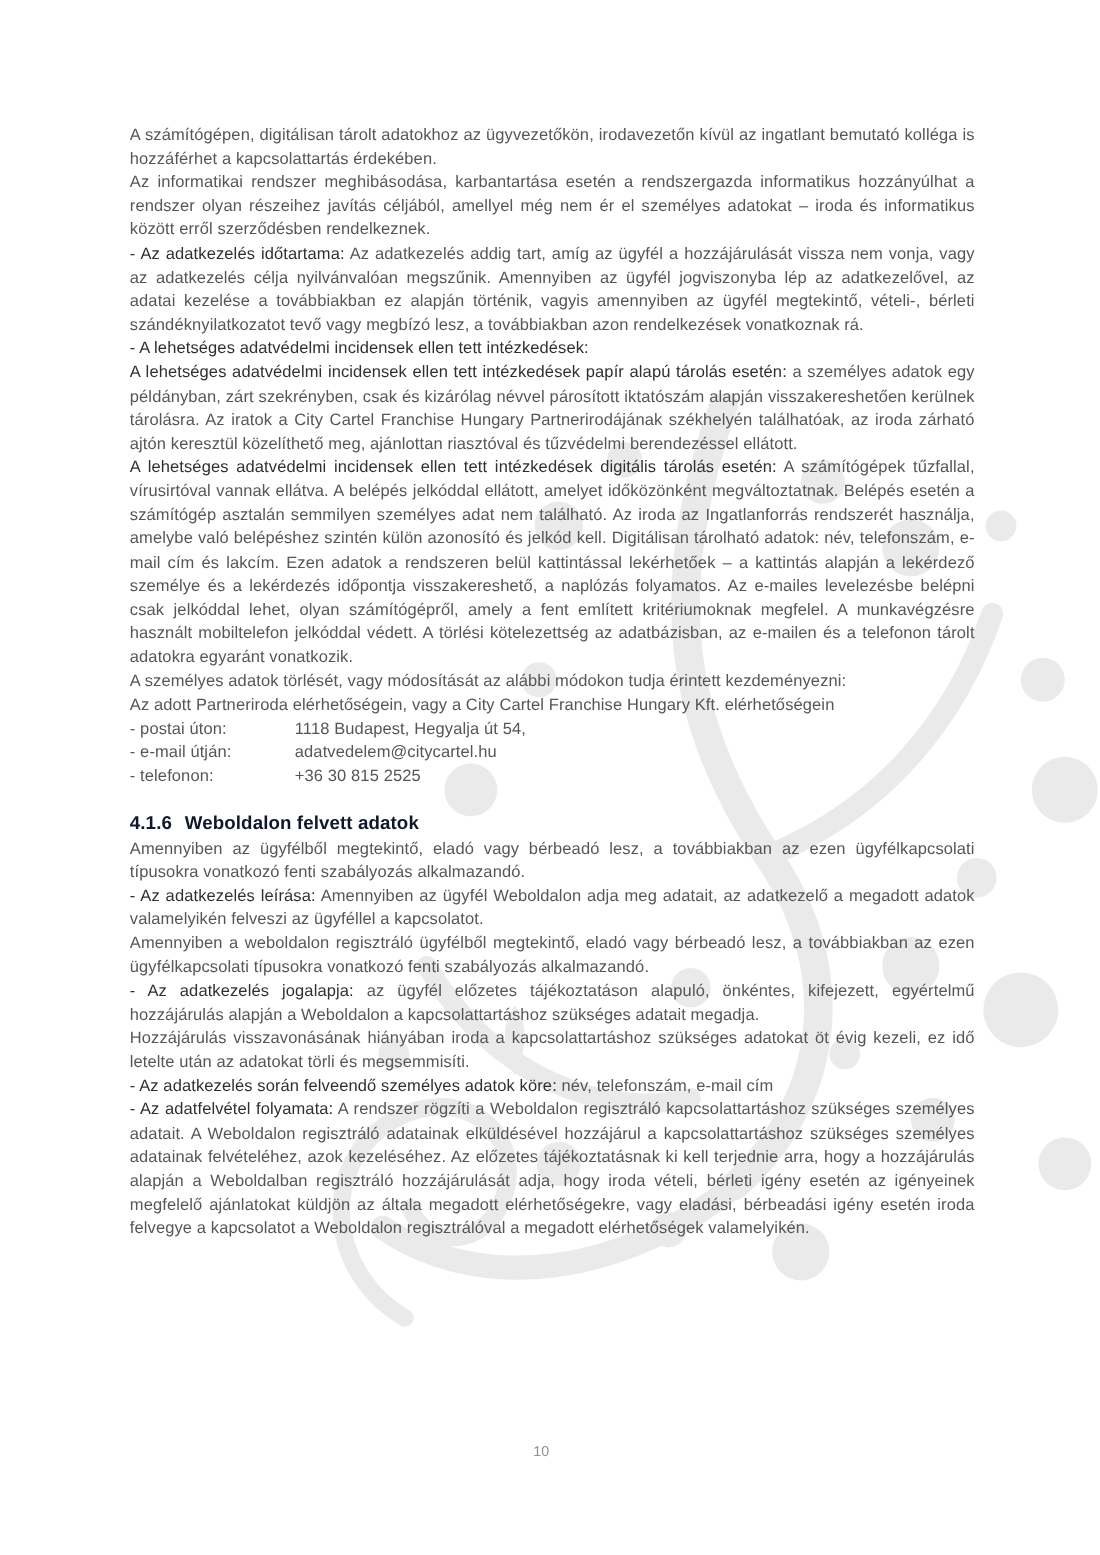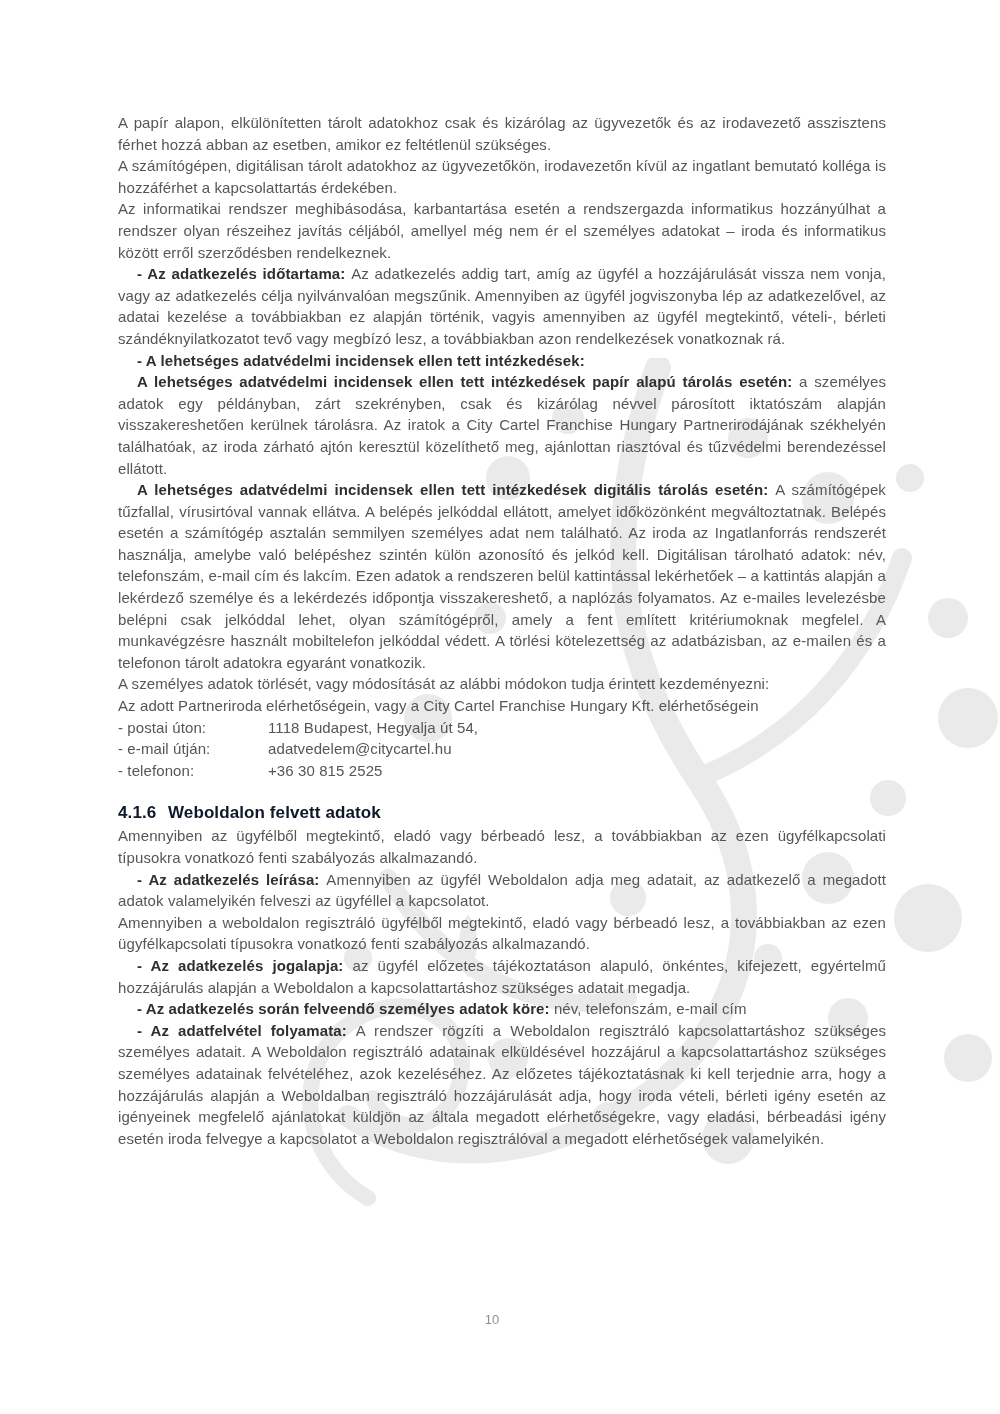--- a/index.html
+++ b/index.html
@@ -26,21 +26,21 @@
     top: 112px;
     width: 768px;
     z-index: 1;
     font-size: 15px;
     line-height: 21.6px;
     color: #55565a;
     text-align: justify;
     letter-spacing: 0.1px;
   }
   .content p { margin: 0; }
-  .content strong { color: #2e2f31; font-weight: bold; margin-left: 19px; }
+  .content strong { color: #2e2f31; font-weight: normal; }
   .contact-row { display: flex; text-align: left; }
   .contact-label { width: 150px; flex: 0 0 150px; }
   .contact-value { flex: 1; }
   .section-heading {
     margin: 21px 0 1px 0;
     font-size: 17px;
     line-height: 22px;
     font-weight: bold;
     color: #0f172a;
     text-align: left;
@@ -86,21 +86,20 @@
       <circle cx="160" cy="360" r="24" stroke="none"></circle>
       <circle cx="222" cy="260" r="16" stroke="none"></circle>
       <circle cx="360" cy="540" r="18" stroke="none"></circle>
       <circle cx="90" cy="600" r="14" stroke="none"></circle>
       <circle cx="700" cy="700" r="24" stroke="none"></circle>
       <path d="M 200 620 q 18 -40 0 -64 q -18 24 0 64 z" stroke="none"></path>
     </g>
   </svg>
 
   <main class="content" id="doc-content">
-      <p>A papír alapon, elkülönítetten tárolt adatokhoz csak és kizárólag az ügyvezetők és az irodavezető asszisztens férhet hozzá abban az esetben, amikor ez feltétlenül szükséges.</p>
       <p>A számítógépen, digitálisan tárolt adatokhoz az ügyvezetőkön, irodavezetőn kívül az ingatlant bemutató kolléga is hozzáférhet a kapcsolattartás érdekében.</p>
       <p>Az informatikai rendszer meghibásodása, karbantartása esetén a rendszergazda informatikus hozzányúlhat a rendszer olyan részeihez javítás céljából, amellyel még nem ér el személyes adatokat – iroda és informatikus között erről szerződésben rendelkeznek.</p>
       <p><strong>- Az adatkezelés időtartama: </strong>Az adatkezelés addig tart, amíg az ügyfél a hozzájárulását vissza nem vonja, vagy az adatkezelés célja nyilvánvalóan megszűnik. Amennyiben az ügyfél jogviszonyba lép az adatkezelővel, az adatai kezelése a továbbiakban ez alapján történik, vagyis amennyiben az ügyfél megtekintő, vételi-, bérleti szándéknyilatkozatot tevő vagy megbízó lesz, a továbbiakban azon rendelkezések vonatkoznak rá.</p>
       <p><strong>- A lehetséges adatvédelmi incidensek ellen tett intézkedések:</strong></p>
       <p><strong>A lehetséges adatvédelmi incidensek ellen tett intézkedések papír alapú tárolás esetén: </strong>a személyes adatok egy példányban, zárt szekrényben, csak és kizárólag névvel párosított iktatószám alapján visszakereshetően kerülnek tárolásra. Az iratok a City Cartel Franchise Hungary Partnerirodájának székhelyén találhatóak, az iroda zárható ajtón keresztül közelíthető meg, ajánlottan riasztóval és tűzvédelmi berendezéssel ellátott.</p>
       <p><strong>A lehetséges adatvédelmi incidensek ellen tett intézkedések digitális tárolás esetén: </strong>A számítógépek tűzfallal, vírusirtóval vannak ellátva. A belépés jelkóddal ellátott, amelyet időközönként megváltoztatnak. Belépés esetén a számítógép asztalán semmilyen személyes adat nem található. Az iroda az Ingatlanforrás rendszerét használja, amelybe való belépéshez szintén külön azonosító és jelkód kell. Digitálisan tárolható adatok: név, telefonszám, e-mail cím és lakcím. Ezen adatok a rendszeren belül kattintással lekérhetőek – a kattintás alapján a lekérdező személye és a lekérdezés időpontja visszakereshető, a naplózás folyamatos. Az e-mailes levelezésbe belépni csak jelkóddal lehet, olyan számítógépről, amely a fent említett kritériumoknak megfelel. A munkavégzésre használt mobiltelefon jelkóddal védett. A törlési kötelezettség az adatbázisban, az e-mailen és a telefonon tárolt adatokra egyaránt vonatkozik.</p>
       <p>A személyes adatok törlését, vagy módosítását az alábbi módokon tudja érintett kezdeményezni:</p>
       <p>Az adott Partneriroda elérhetőségein, vagy a City Cartel Franchise Hungary Kft. elérhetőségein</p>
       <div class="contact-row">
         <span class="contact-label">- postai úton:</span>
@@ -112,18 +111,19 @@
       </div>
       <div class="contact-row">
         <span class="contact-label">- telefonon:</span>
         <span class="contact-value">+36 30 815 2525</span>
       </div>
       <h2 class="section-heading"><span class="section-number">4.1.6</span><span>Weboldalon felvett adatok</span></h2>
       <p>Amennyiben az ügyfélből megtekintő, eladó vagy bérbeadó lesz, a továbbiakban az ezen ügyfélkapcsolati típusokra vonatkozó fenti szabályozás alkalmazandó.</p>
       <p><strong>- Az adatkezelés leírása: </strong>Amennyiben az ügyfél Weboldalon adja meg adatait, az adatkezelő a megadott adatok valamelyikén felveszi az ügyféllel a kapcsolatot.</p>
       <p>Amennyiben a weboldalon regisztráló ügyfélből megtekintő, eladó vagy bérbeadó lesz, a továbbiakban az ezen ügyfélkapcsolati típusokra vonatkozó fenti szabályozás alkalmazandó.</p>
       <p><strong>- Az adatkezelés jogalapja: </strong>az ügyfél előzetes tájékoztatáson alapuló, önkéntes, kifejezett, egyértelmű hozzájárulás alapján a Weboldalon a kapcsolattartáshoz szükséges adatait megadja.</p>
+      <p>Hozzájárulás visszavonásának hiányában iroda a kapcsolattartáshoz szükséges adatokat öt évig kezeli, ez idő letelte után az adatokat törli és megsemmisíti.</p>
       <p><strong>- Az adatkezelés során felveendő személyes adatok köre: </strong>név, telefonszám, e-mail cím</p>
       <p><strong>- Az adatfelvétel folyamata: </strong>A rendszer rögzíti a Weboldalon regisztráló kapcsolattartáshoz szükséges személyes adatait. A Weboldalon regisztráló adatainak elküldésével hozzájárul a kapcsolattartáshoz szükséges személyes adatainak felvételéhez, azok kezeléséhez. Az előzetes tájékoztatásnak ki kell terjednie arra, hogy a hozzájárulás alapján a Weboldalban regisztráló hozzájárulását adja, hogy iroda vételi, bérleti igény esetén az igényeinek megfelelő ajánlatokat küldjön az általa megadott elérhetőségekre, vagy eladási, bérbeadási igény esetén iroda felvegye a kapcsolatot a Weboldalon regisztrálóval a megadott elérhetőségek valamelyikén.</p>
     </main>
 
   <div class="page-number">10</div>
 </div>
 
 </body></html>

